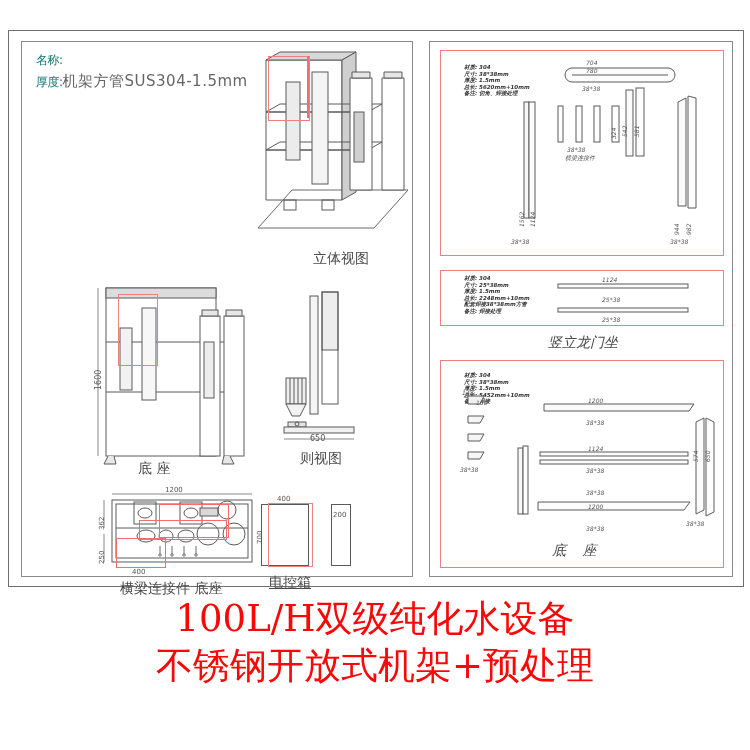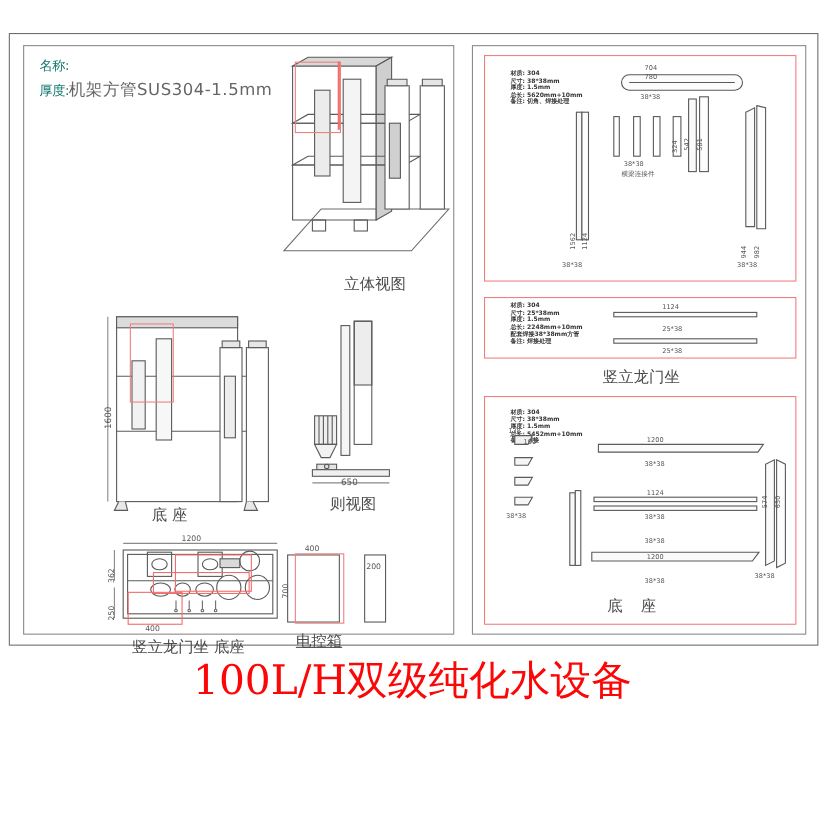--- a/index.html
+++ b/index.html
@@ -3,21 +3,21 @@
 <meta charset="utf-8">
 <style>
   html,body{margin:0;padding:0;background:#ffffff;}
   body{width:750px;height:750px;font-family:"Liberation Sans",sans-serif;overflow:hidden;}
   .page{position:relative;width:750px;height:750px;background:#fff;}
 
   
   .sheet{position:absolute;left:8px;top:30px;width:734px;height:555px;border:1px solid #6f6f6f;background:#fff;}
   .panel{position:absolute;border:1px solid #8a8a8a;background:#fff;}
   .panel-left{left:12px;top:10px;width:390px;height:534px;}
-  .panel-right{left:420px;top:10px;width:302px;height:534px;}
+  .panel-right{left:420px;top:10px;width:302px;height:534px;font-style:italic;}
 
   .redbox{position:absolute;border:1px solid #f08080;box-sizing:border-box;}
   .redline{position:absolute;border:1px solid #f26d6d;box-sizing:border-box;}
 
   
   .titleblock{position:absolute;left:14px;top:10px;width:250px;color:#4a4a4a;}
   .tb-row{display:flex;align-items:baseline;margin-bottom:3px;white-space:nowrap;}
   .tb-key{font-size:12px;font-family:"DejaVu Sans",sans-serif;color:#0f766e;letter-spacing:-0.5px;}
   .tb-val{font-size:15px;font-family:"DejaVu Sans",sans-serif;color:#666;letter-spacing:0.5px;}
   .tb-val.cjk{font-size:13px;letter-spacing:0;}
@@ -172,21 +172,21 @@
           </g>
         </svg>
 
         <div class="redline" style="left:137px;top:462px;width:70px;height:34px;border-color:#f26d6d;"></div>
         <div class="redline" style="left:117px;top:478px;width:88px;height:20px;border-color:#f26d6d;"></div>
         <div class="redline" style="left:94px;top:496px;width:50px;height:30px;border-color:#f26d6d;"></div>
         <div class="dimtxt" style="left:143px;top:444px;font-size:7px;">1200</div>
         <div class="dimtxt v" style="left:76px;top:488px;font-size:7px;">362</div>
         <div class="dimtxt v" style="left:76px;top:522px;font-size:7px;">250</div>
         <div class="dimtxt" style="left:110px;top:526px;font-size:7px;">400</div>
-        <div class="vcap" style="left:98px;top:538px;">竖立龙门坐  底座</div>
+        <div class="vcap" style="left:98px;top:538px;">横梁连接件  底座</div>
       </div>
 
       <div>
         <div class="rect" style="left:239px;top:462px;width:48px;height:62px;"></div>
         <div class="rect" style="left:309px;top:462px;width:20px;height:62px;"></div>
         <div class="redbox" style="left:246px;top:461px;width:45px;height:64px;"></div>
         <div class="dimtxt" style="left:255px;top:453px;font-size:7px;">400</div>
         <div class="dimtxt v" style="left:234px;top:502px;font-size:7px;">700</div>
         <div class="dimtxt" style="left:311px;top:453px;font-size:7px;margin-top:16px;">200</div>
         <div class="vcap" style="left:247px;top:532px;text-decoration:underline;">电控箱</div>
@@ -310,14 +310,15 @@
         <div class="dimtxt" style="left:256px;top:478px;">38*38</div>
         <div class="dimtxt" style="left:156px;top:447px;">38*38</div>
         <div class="dimtxt" style="left:158px;top:461px;">1200</div>
         <div class="dimtxt" style="left:156px;top:483px;">38*38</div>
         <div class="vcap" style="left:122px;top:500px;letter-spacing:6px;">底       座</div>
       </div>
     </div>
   </div>
 
   <div class="caption l1">100L/H双级纯化水设备</div>
+  <div class="caption l2">不锈钢开放式机架+预处理</div>
 
 </div>
 
 </body></html>

